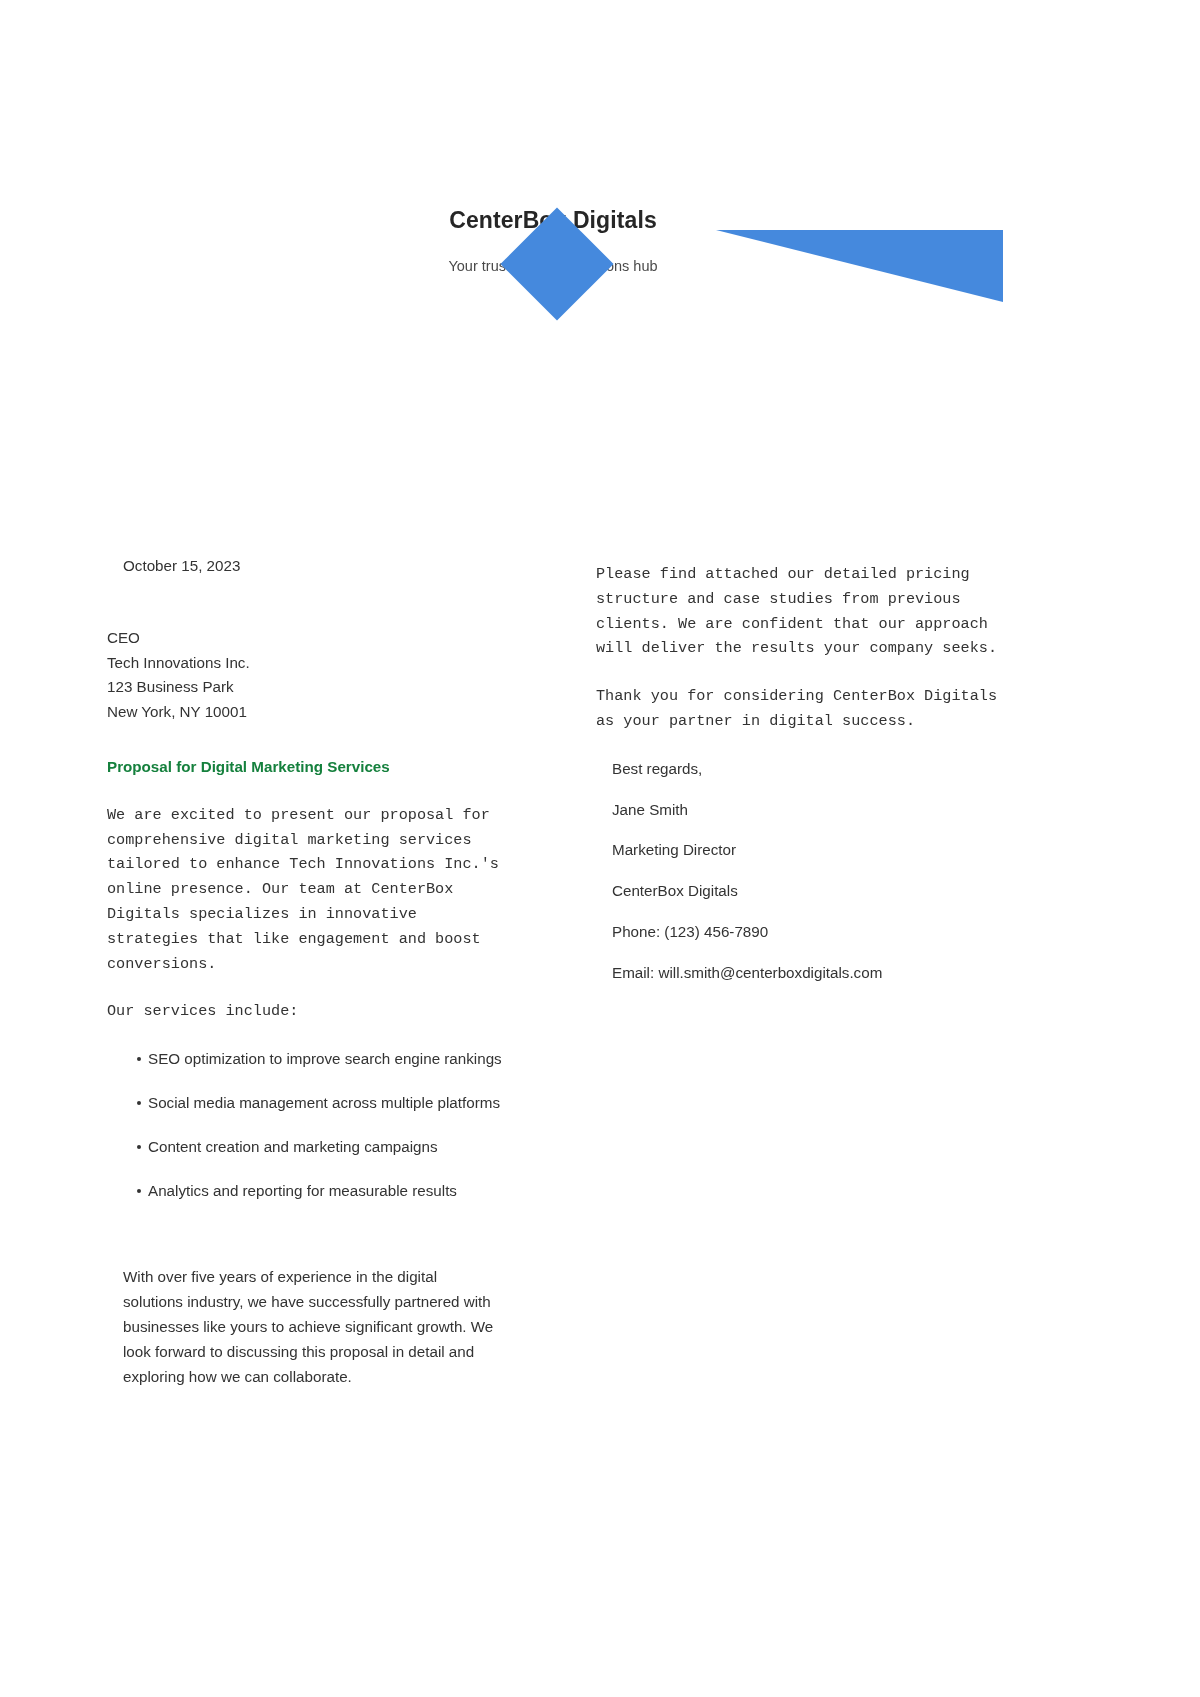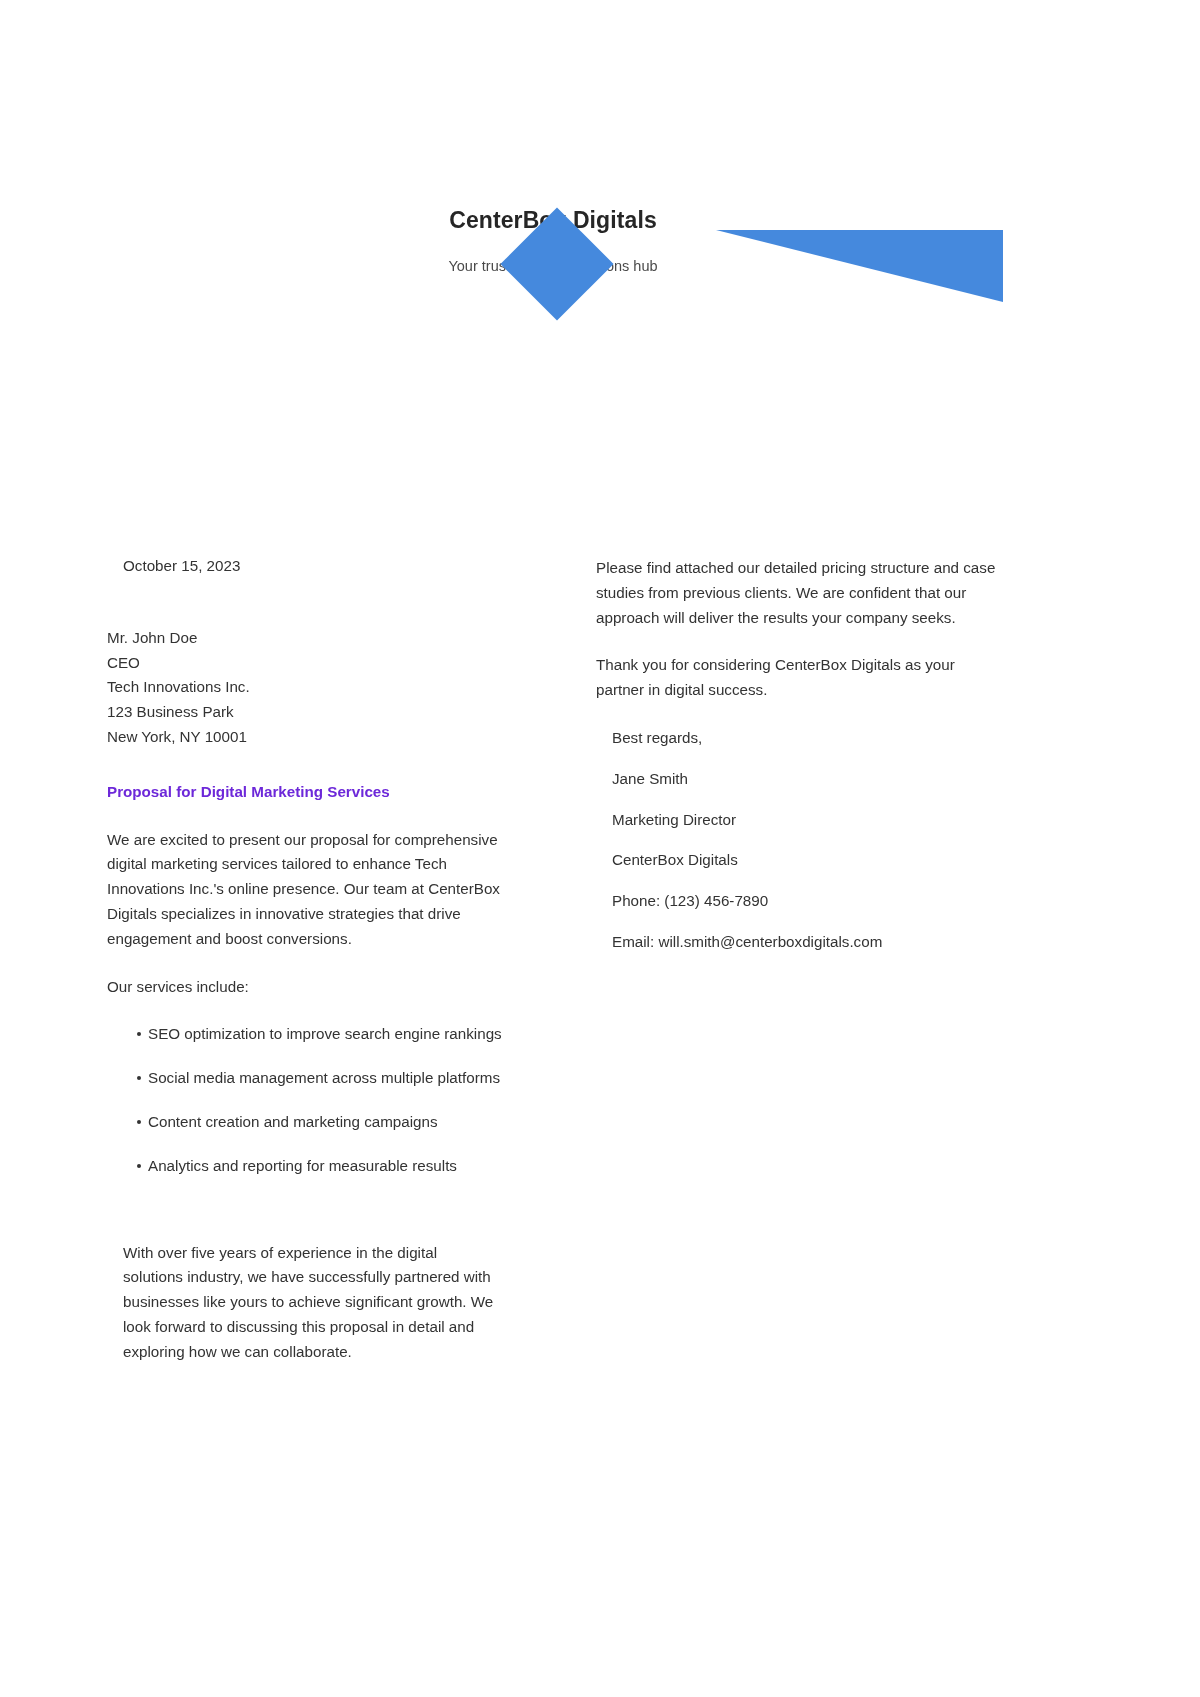--- a/index.html
+++ b/index.html
@@ -89,35 +89,36 @@
     top: 68px;
     width: 408px;
   }
   .col-right {
     left: 596px;
     top: 85px;
     width: 406px;
   }
 
   p.block {
-    margin: 1px 0 23px 0;
+    margin: 7px 0 23px 0;
+    font-family: Liberation Mono, monospace;
   }
   p.tight {
     margin: 16px;
   }
   .addr-line {
     margin: 0;
   }
   .gap-after-date { height: 31px; }
   .gap-after-addr { height: 30px; }
   .gap-sm { height: 23px; }
 
   .subject {
     font-weight: bold;
-    color: #6d28d9;
+    color: #15803d;
     margin: 0 0 23px 0;
   }
 
   ul.services {
     list-style: none;
     margin: 16px 0 23px 0;
     padding: 0;
   }
   ul.services li {
     position: relative;
@@ -161,32 +162,31 @@
   </div>
 
   <div class="body-area">
 
     <div class="col col-left">
 
       <p class="tight">October 15, 2023</p>
       <div class="gap-after-date"></div>
 
       <div>
-        <p class="addr-line">Mr. John Doe</p>
         <p class="addr-line">CEO</p>
         <p class="addr-line">Tech Innovations Inc.</p>
         <p class="addr-line">123 Business Park</p>
         <p class="addr-line">New York, NY 10001</p>
       </div>
       <div class="gap-after-addr"></div>
 
       <p class="subject">Proposal for Digital Marketing Services</p>
 
 
-      <p class="block">We are excited to present our proposal for comprehensive digital marketing services tailored to enhance Tech Innovations Inc.'s online presence. Our team at CenterBox Digitals specializes in innovative strategies that drive engagement and boost conversions.</p>
+      <p class="block">We are excited to present our proposal for comprehensive digital marketing services tailored to enhance Tech Innovations Inc.'s online presence. Our team at CenterBox Digitals specializes in innovative strategies that like engagement and boost conversions.</p>
 
       <p class="block">Our services include:</p>
 
       <ul class="services">
         <li>
           <span class="bullet"></span>
           <span>SEO optimization to improve search engine rankings</span>
         </li>
         <li>
           <span class="bullet"></span>

